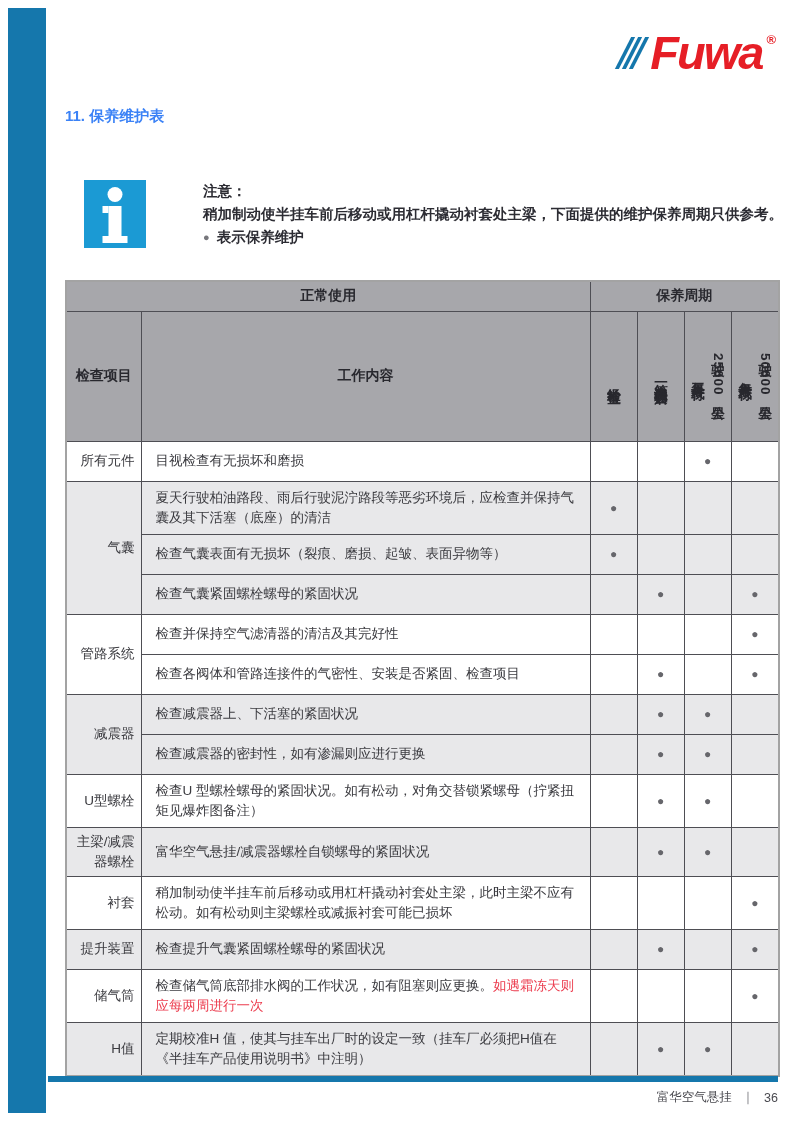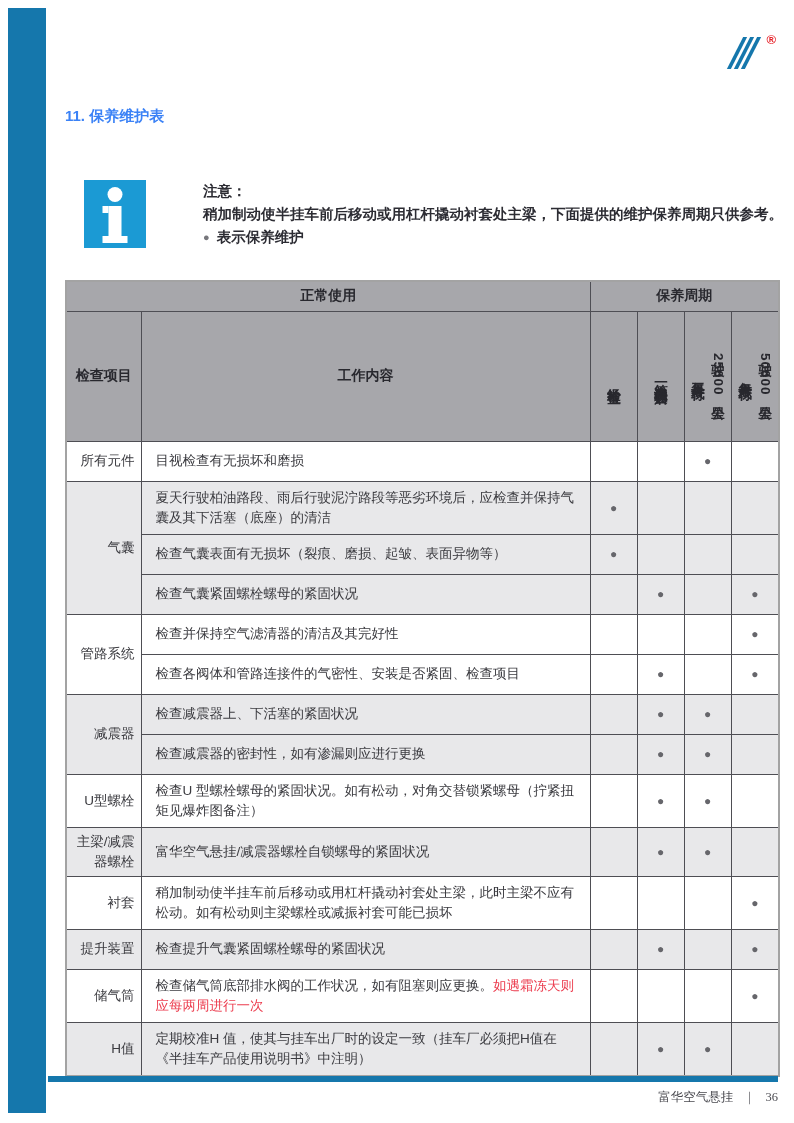--- a/index.html
+++ b/index.html
@@ -43,36 +43,37 @@
   tbody td { font-size:13.5px; color:#3a3a3f; line-height:20px; }
   tbody tr { height:40px; }
   tbody tr.shaded td { background:#e8e8ea; }
   td.item-cell { padding:4px 6px 4px 8px; vertical-align:middle;text-align:right; }
   td.work-cell { padding:6px 14px; vertical-align:middle; }
   td.mark-cell { text-align:center; vertical-align:middle; color:#66666b; font-size:12px; }
   .red { color:#ec3c4e; }
 
   
   .footer-bar { position:absolute; left:48px; top:1076px; width:730px; height:6px; background:#1577ac; }
-  .footer-text { position:absolute; right:16px; top:1089px; font-size:12.5px; color:#4a4a50; display:flex; align-items:center;font-family:Liberation Serif, serif; }
+  .footer-text { position:absolute; right:16px; top:1089px; font-size:12.5px; color:#4a4a50; display:flex; align-items:center; }
   .footer-text .sep { margin:0 10px; color:#6a6a70; }
 </style>
 </head>
 <body>
 
 <div class="page">
 
   <div class="side-bar"></div>
 
   <div class="logo">
     <span class="logo-slashes">
         <i></i>
         <i></i>
         <i></i>
       </span>
+    <span class="logo-text">Fuwa</span>
     <span class="logo-reg">®</span>
   </div>
 
   <div class="title">11. 保养维护表</div>
 
   <div class="note">
     <div class="info-icon">
       <span class="dot"></span>
         <span class="stem"></span>
         <span class="foot"></span>

